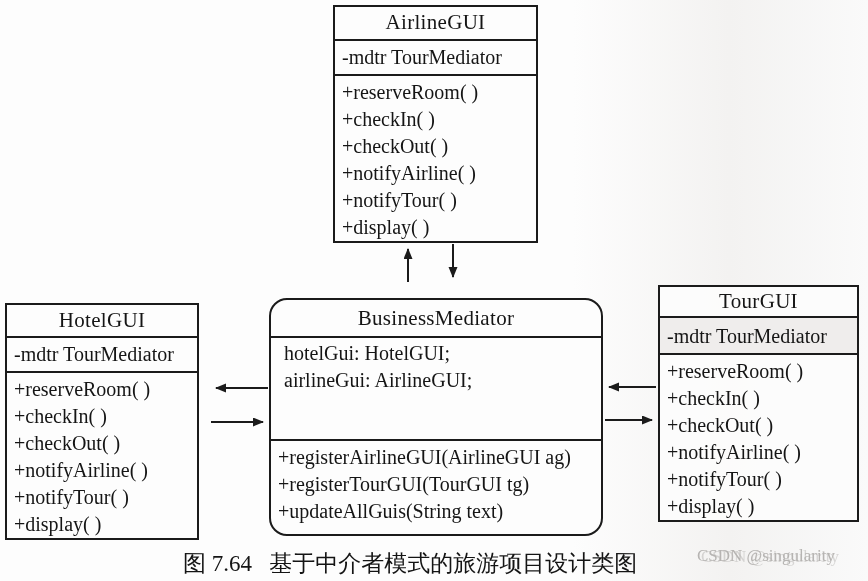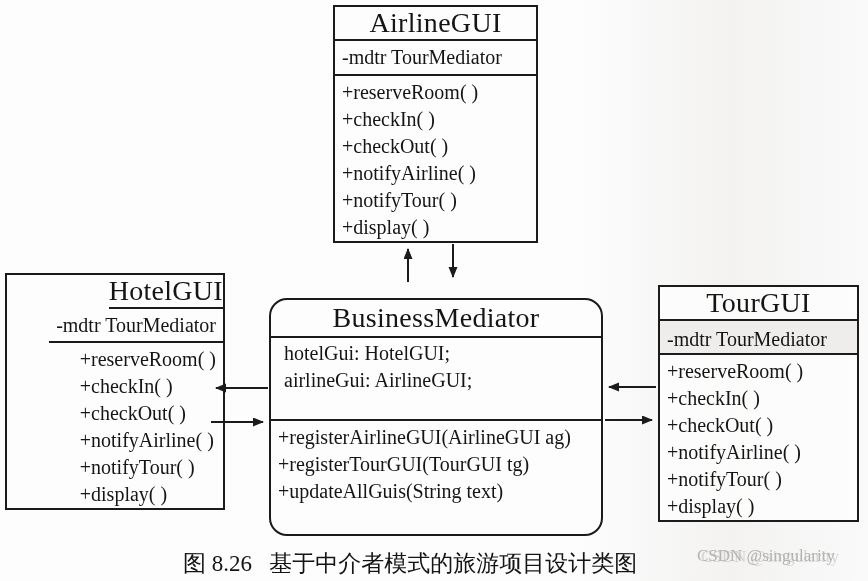--- a/index.html
+++ b/index.html
@@ -10,21 +10,21 @@
     color:#151515;
   }
   .classbox{
     position:absolute;box-sizing:border-box;
     border:2px solid #1b1b1b;background:rgba(253,253,253,.85);
     display:flex;flex-direction:column;
   }
   .cb-title{
     box-sizing:border-box;border-bottom:2px solid #1b1b1b;
     display:flex;align-items:center;justify-content:center;
-    font-size:28px;letter-spacing:.3px;
+    font-size:21px;letter-spacing:.3px;
   }
   .cb-attrs{
     box-sizing:border-box;border-bottom:2px solid #1b1b1b;
     padding:3px 7px 0 7px;font-size:20px;
   }
   .cb-methods{
     box-sizing:border-box;padding:3px 7px 0 7px;font-size:20px;flex:1;
   }
   .row{line-height:27px;white-space:nowrap;}
   .attrs-shaded{background:#efedec;}
@@ -53,38 +53,38 @@
     <div class="cb-methods">
       <div class="row">+reserveRoom( )</div>
       <div class="row">+checkIn( )</div>
       <div class="row">+checkOut( )</div>
       <div class="row">+notifyAirline( )</div>
       <div class="row">+notifyTour( )</div>
       <div class="row">+display( )</div>
     </div>
   </div>
 
-  <div class="classbox" style="left:5px;top:273px;width:220px;height:237px;align-items:flex-end;">
+  <div class="classbox" style="left:5px;top:303px;width:194px;height:237px;">
     <div class="cb-title" style="height:37px;">HotelGUI</div>
     <div class="cb-attrs" style="height:38px;">
       <div class="row">-mdtr TourMediator</div>
     </div>
     <div class="cb-methods">
       <div class="row">+reserveRoom( )</div>
       <div class="row">+checkIn( )</div>
       <div class="row">+checkOut( )</div>
       <div class="row">+notifyAirline( )</div>
       <div class="row">+notifyTour( )</div>
       <div class="row">+display( )</div>
     </div>
   </div>
 
   <div class="classbox" style="left:269px;top:298px;width:334px;height:238px;border-radius:18px;">
     <div class="cb-title" style="height:38px;">BusinessMediator</div>
-    <div class="cb-attrs" style="height:83px;padding-top:2px;padding-left:13px;">
+    <div class="cb-attrs" style="height:103px;padding-top:2px;padding-left:13px;">
       <div class="row">hotelGui: HotelGUI;</div>
       <div class="row">airlineGui: AirlineGUI;</div>
     </div>
     <div class="cb-methods">
       <div class="row">+registerAirlineGUI(AirlineGUI ag)</div>
       <div class="row">+registerTourGUI(TourGUI tg)</div>
       <div class="row">+updateAllGuis(String text)</div>
     </div>
   </div>
 
@@ -116,15 +116,15 @@
 
     <line x1="268" y1="388" x2="216" y2="388" stroke="#1b1b1b" stroke-width="2" marker-end="url(#arr)"></line>
 
     <line x1="211" y1="422" x2="263" y2="422" stroke="#1b1b1b" stroke-width="2" marker-end="url(#arr)"></line>
 
     <line x1="656" y1="387" x2="609" y2="387" stroke="#1b1b1b" stroke-width="2" marker-end="url(#arr)"></line>
 
     <line x1="605" y1="420" x2="652" y2="420" stroke="#1b1b1b" stroke-width="2" marker-end="url(#arr)"></line>
   </svg>
 
-  <div class="caption">图 8.26   基于中介者模式的旅游项目设计类图</div>
+  <div class="caption">图 7.64   基于中介者模式的旅游项目设计类图</div>
   <div class="watermark">CSDN @singularity</div>
 </div>
 
 </body></html>

